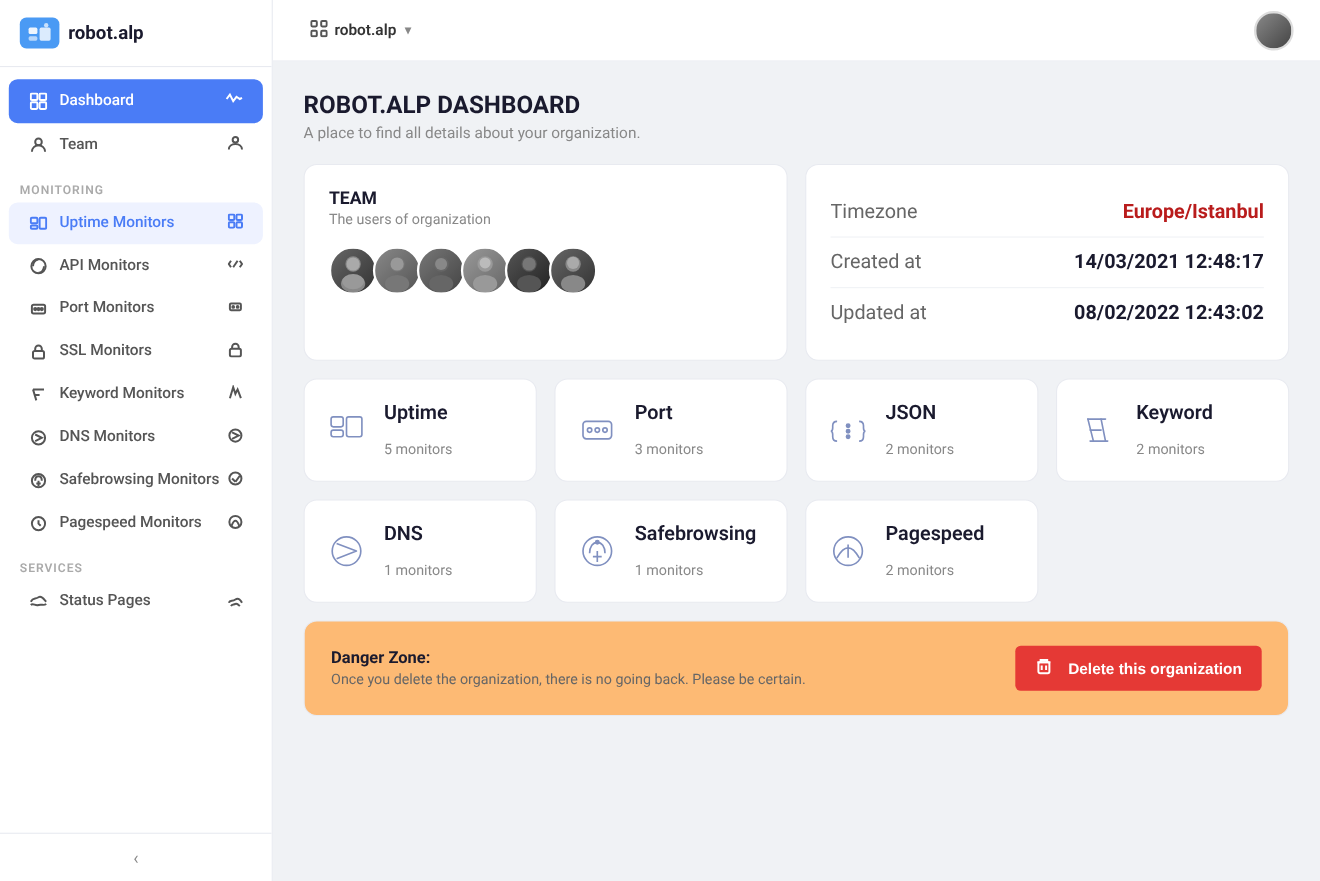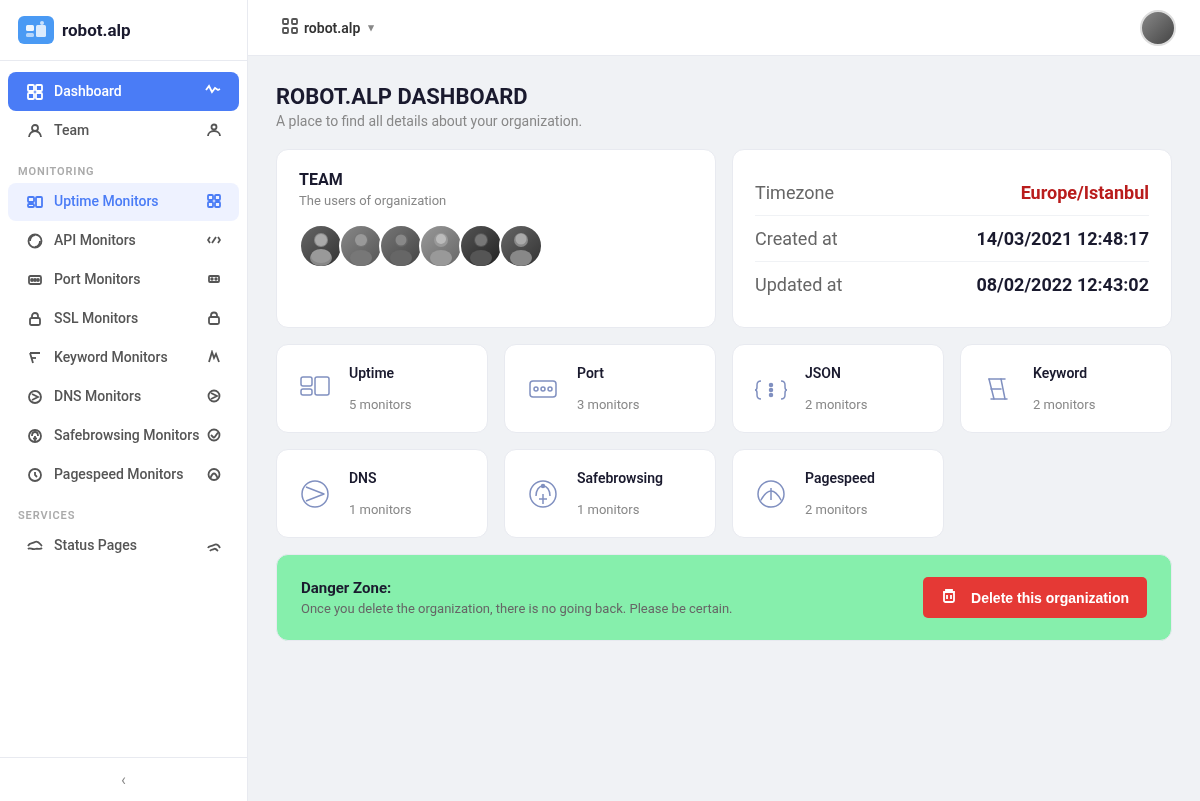--- a/index.html
+++ b/index.html
@@ -208,26 +208,26 @@
     .monitor-icon {
       width: 40px;
       height: 40px;
       display: flex;
       align-items: center;
       justify-content: center;
       color: #8090c0;
       flex-shrink: 0;
     }
     .monitor-icon svg { width: 32px; height: 32px; stroke: #8090c0; fill: none; stroke-width: 1.5; }
-    .monitor-name { font-size: 14px; font-weight: 600; color: #1a1a2e; }
+    .monitor-name { font-size: 18px; font-weight: 600; color: #1a1a2e; }
     .monitor-count { font-size: 13px; color: #888; margin-top: 16px; }
 
     
     .danger-card {
-      background: #86efac;
+      background: #fdba74;
       border-radius: 12px;
       padding: 22px 24px;
       border: 1px solid #e8eaf0;
       display: flex;
       align-items: center;
       justify-content: space-between;
     }
     .danger-text .danger-title {
       font-size: 15px;
       font-weight: 700;

